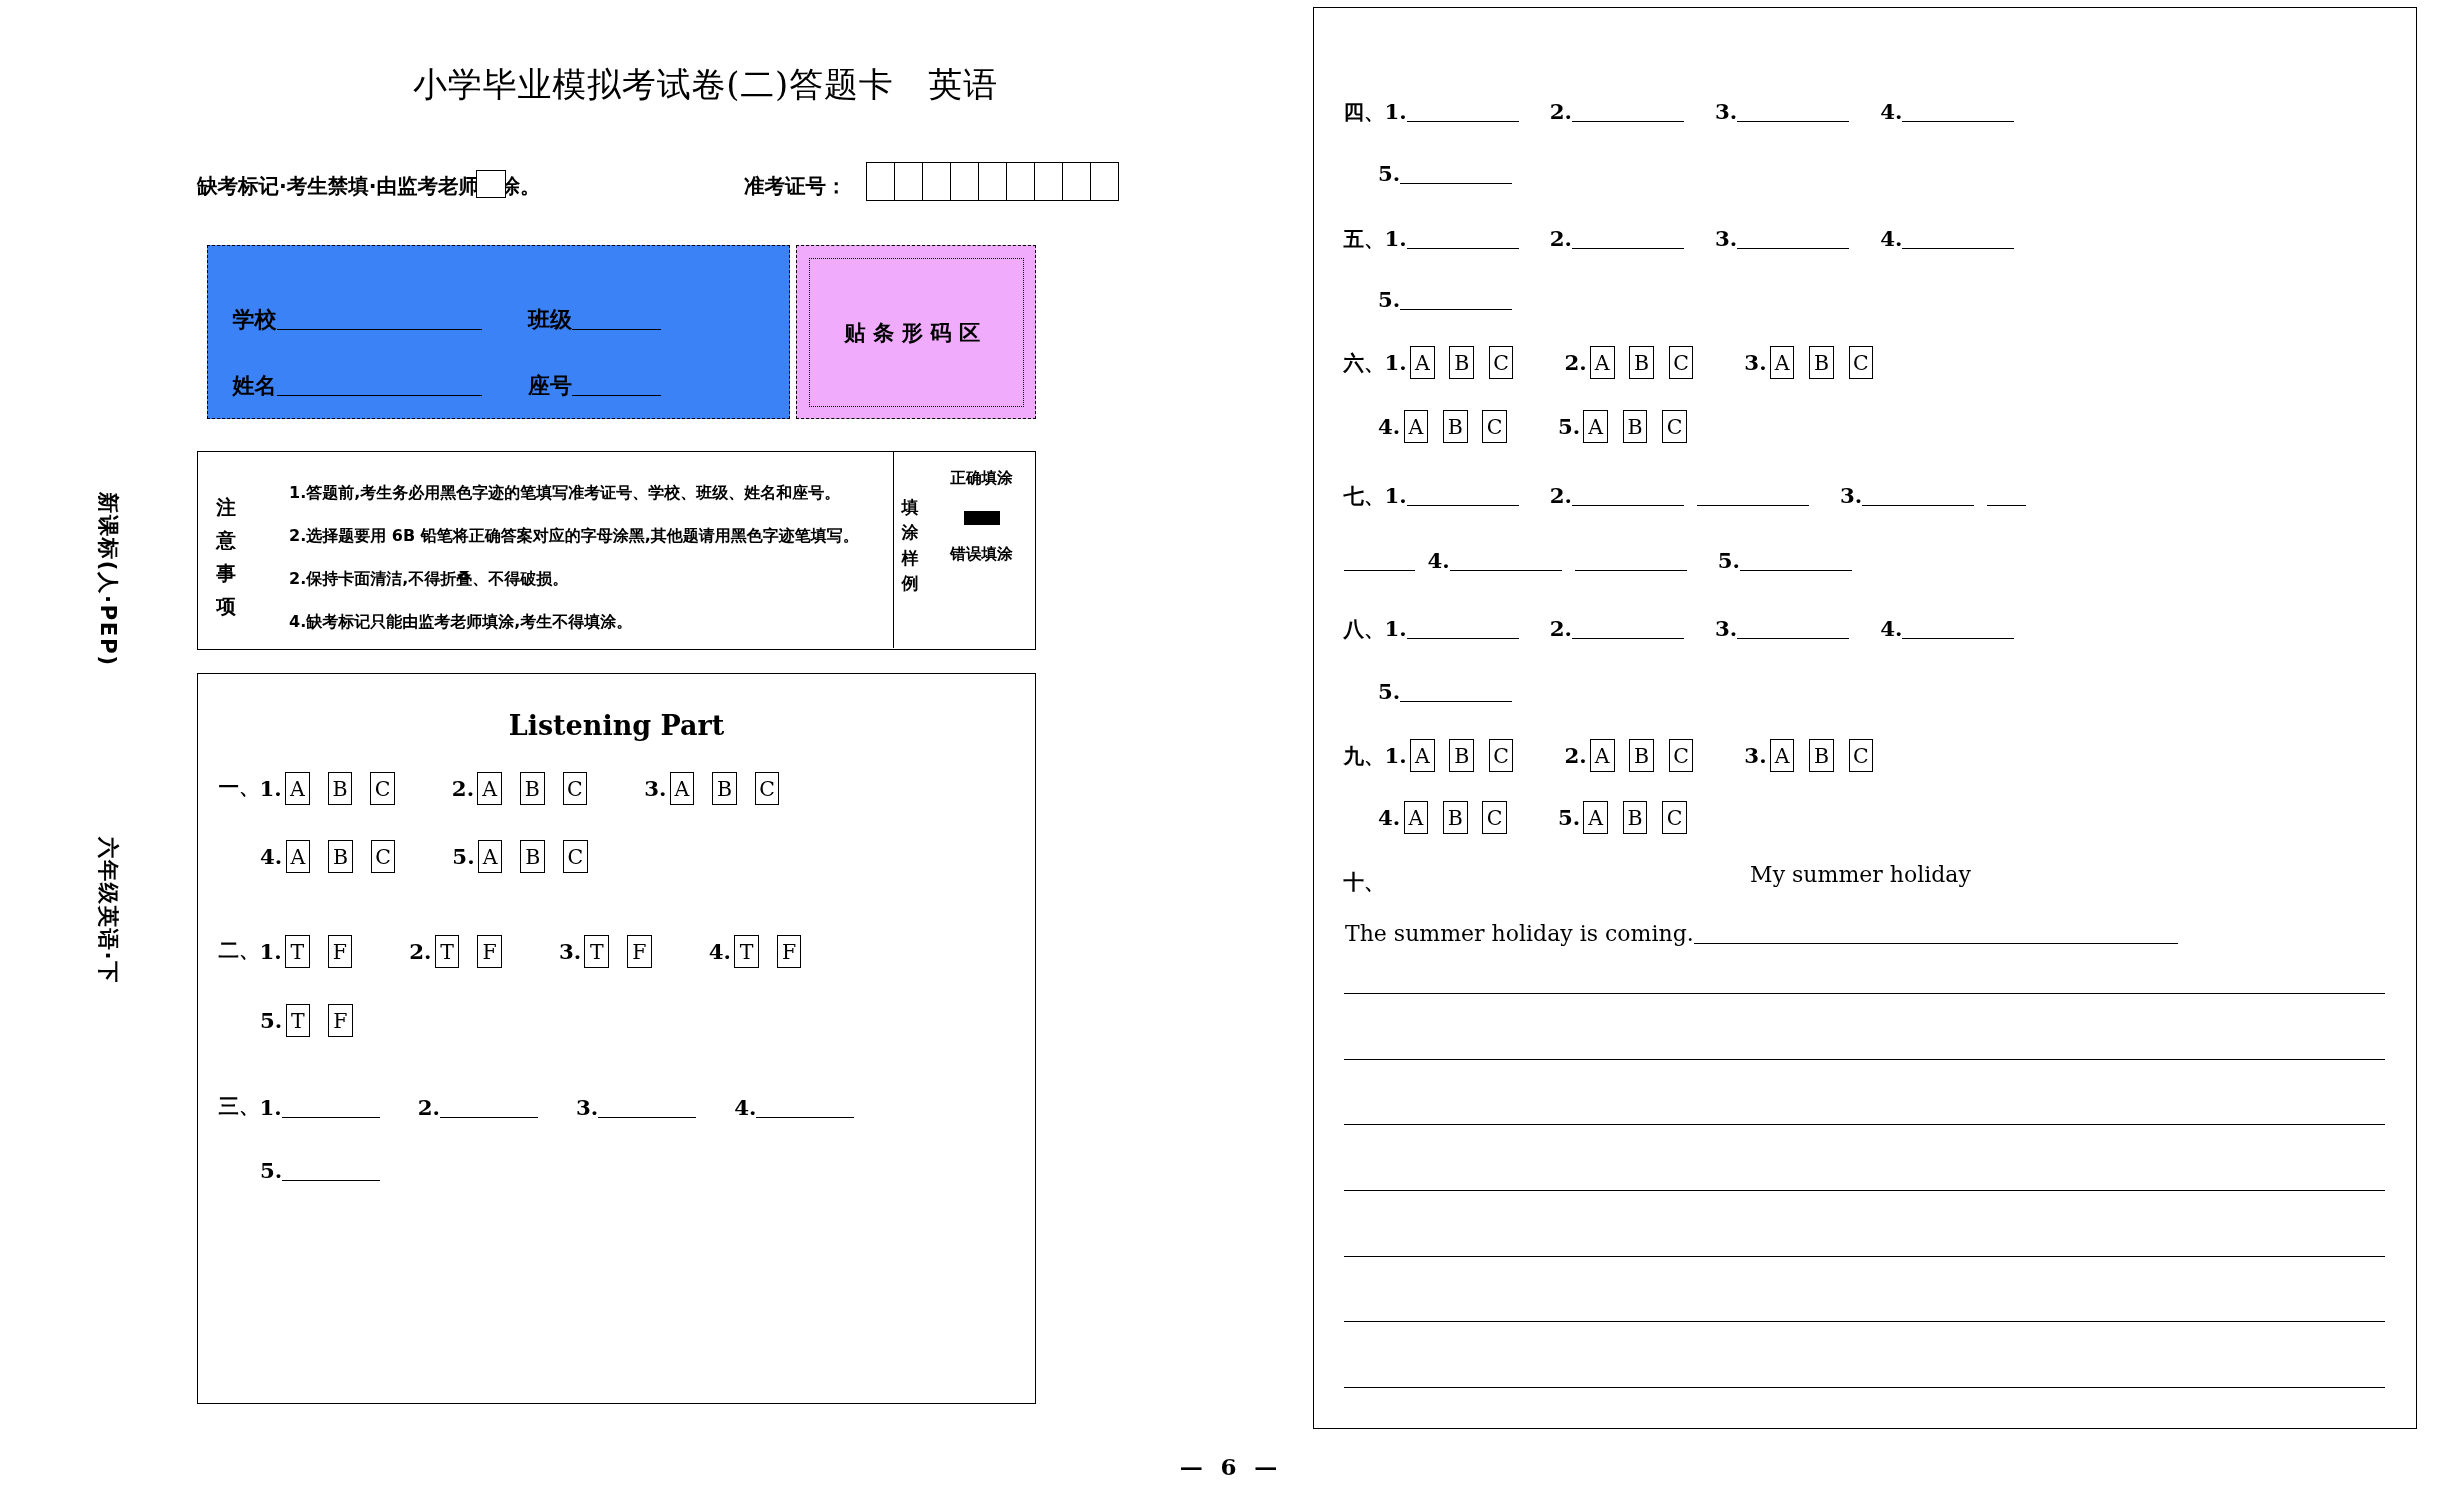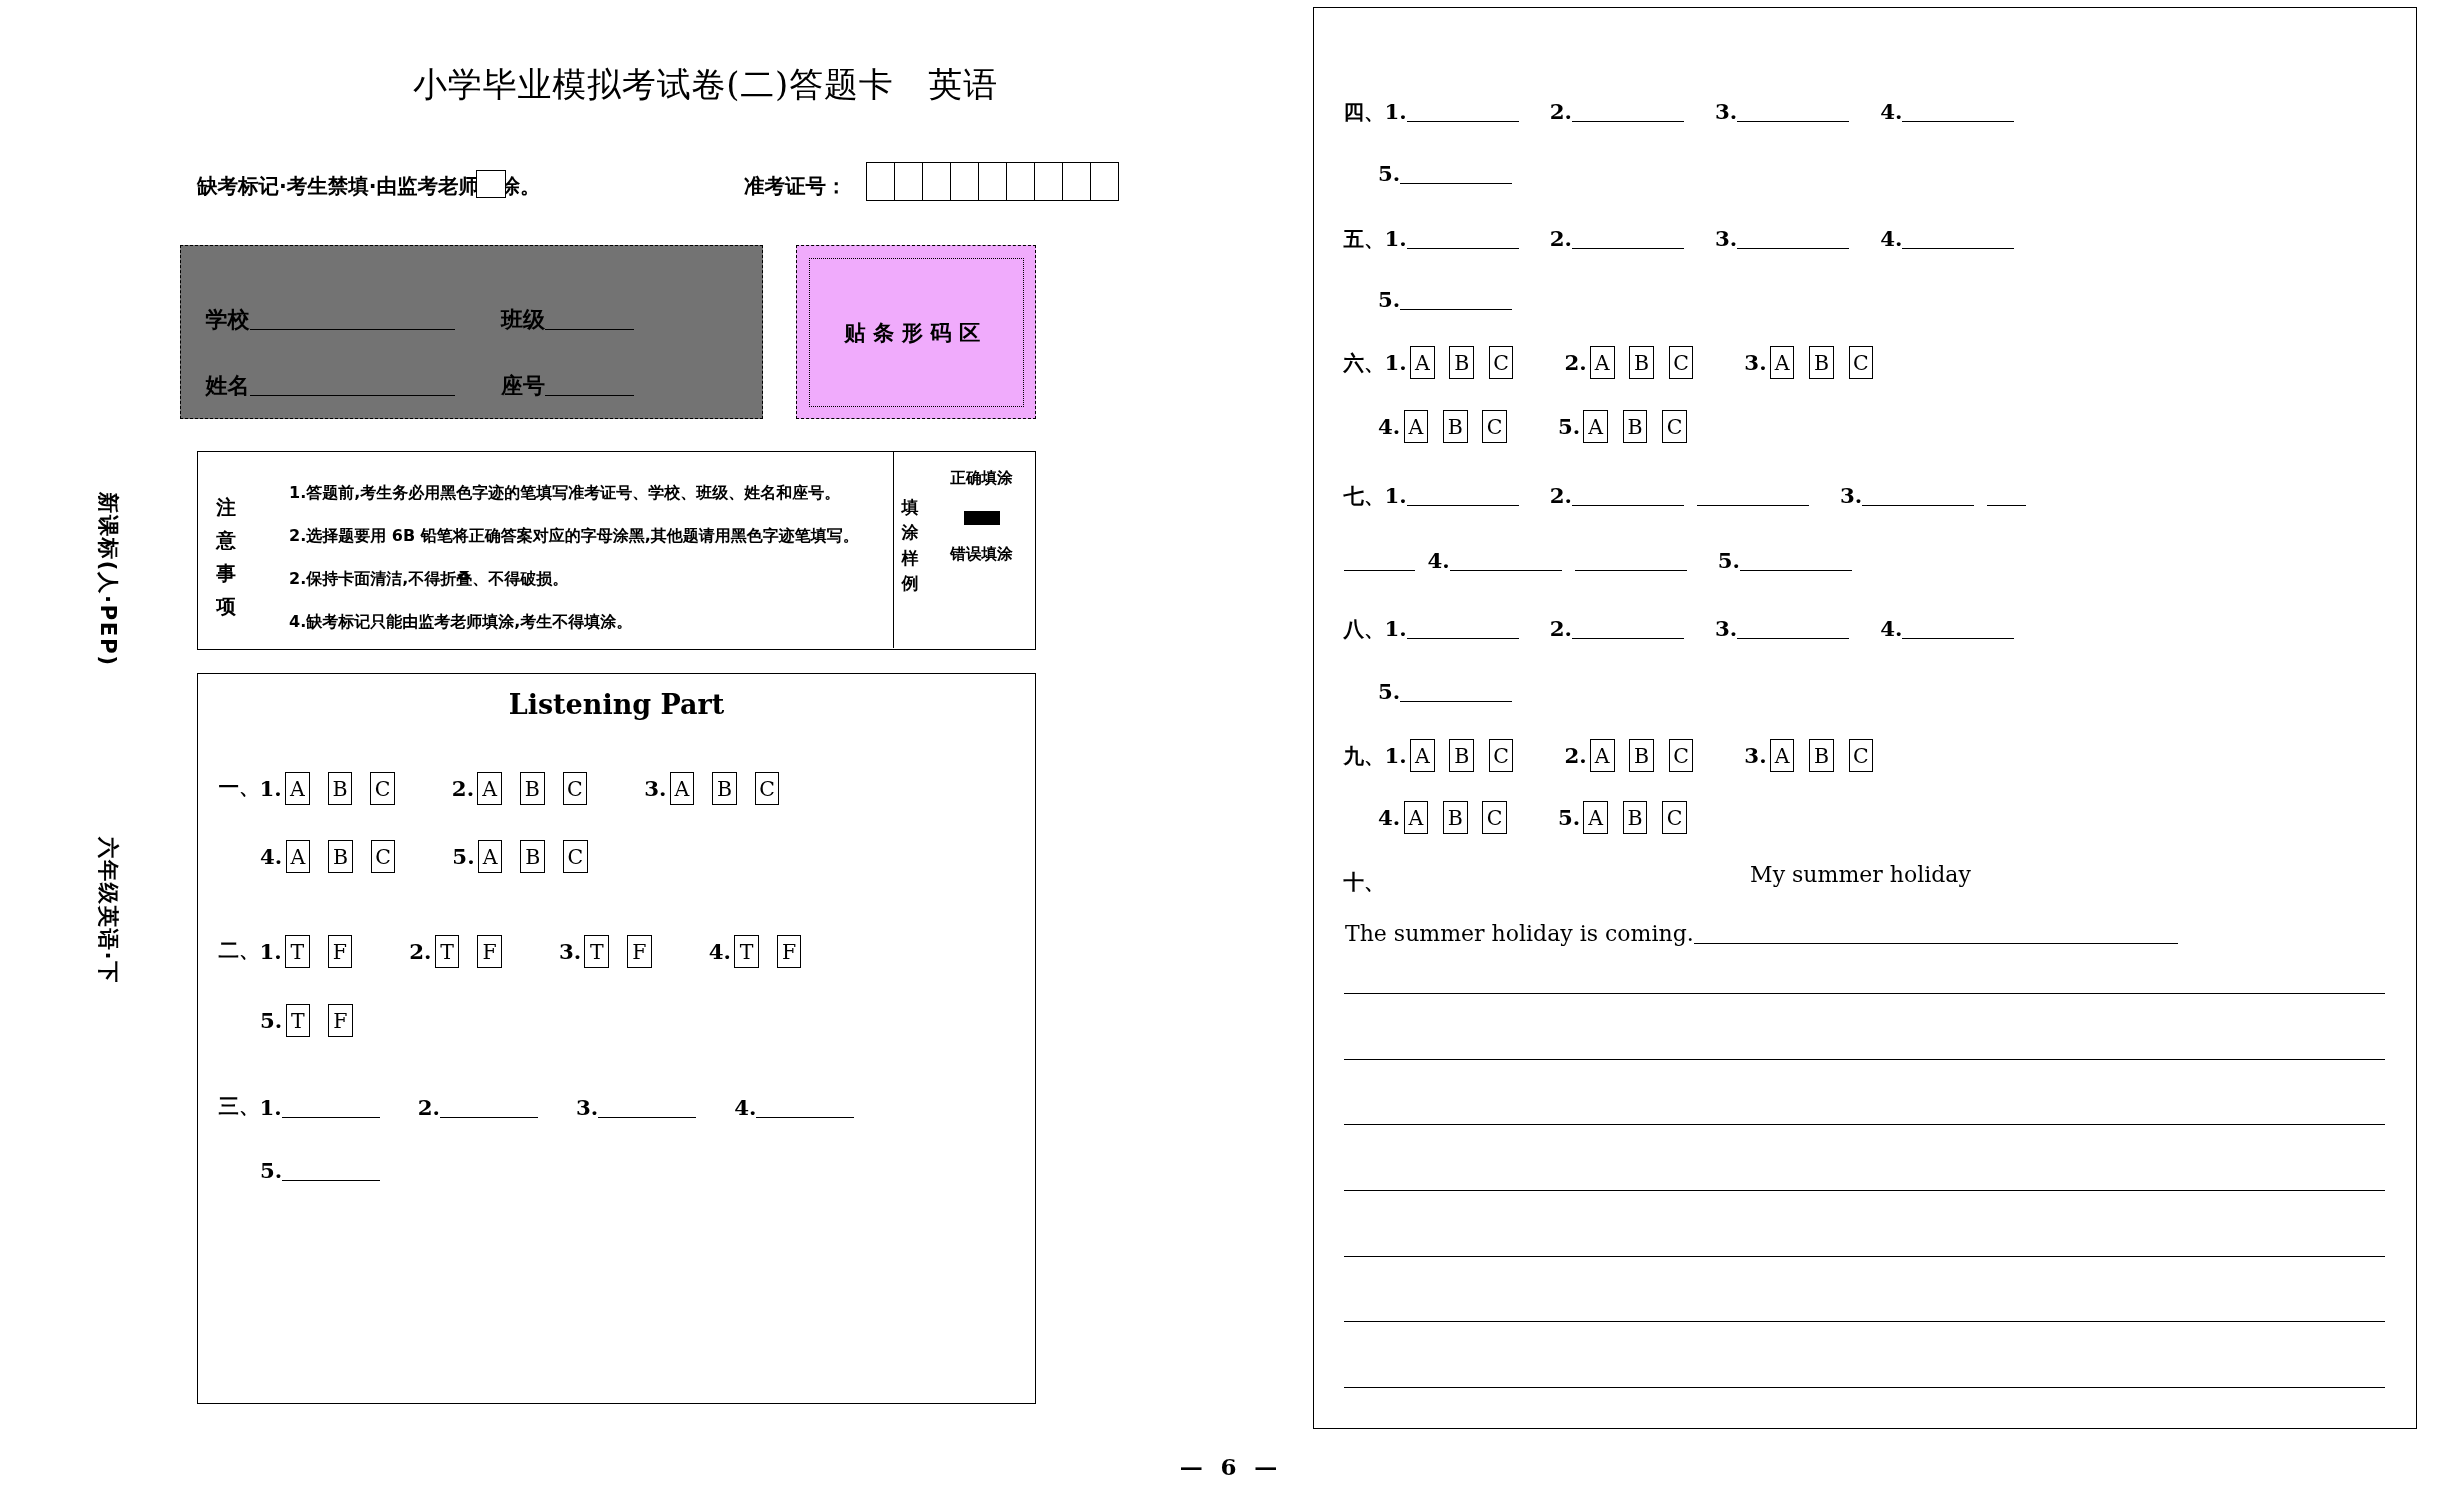--- a/index.html
+++ b/index.html
@@ -58,22 +58,22 @@
   }
   .ticket-grid{
     position:absolute;left:669px;top:-9.8px;
     display:flex;border:1.6px solid #000;background:#fff;
   }
   .ticket-grid .cell{width:27px;height:37px;border-right:1.6px solid #000;}
   .ticket-grid .cell:last-child{border-right:none;}
 
   
   .info-box{
-    position:absolute;left:16px;top:245px;width:583px;height:174px;
-    border:1.6px dashed #000;background:#737373;box-sizing:border-box;
+    position:absolute;left:43px;top:245px;width:583px;height:174px;
+    border:1.6px dashed #000;background:#3b82f6;box-sizing:border-box;
   }
   .info-line{position:absolute;font-family:"DejaVu Sans","Liberation Sans",sans-serif;font-weight:700;font-size:22px;}
   .info-line .u{display:inline-block;border-bottom:1.6px solid #000;vertical-align:-2.5px;}
   .barcode-box{
     position:absolute;left:632px;top:245px;width:240px;height:174px;
     border:1.6px dashed #000;background:#f0abfc;box-sizing:border-box;
   }
   .barcode-inner{
     position:absolute;left:11.5px;top:11.5px;right:11.5px;bottom:11.5px;
     border:1.6px dotted #000;
@@ -113,21 +113,21 @@
     font-weight:700;font-size:15.6px;
   }
   .sample-mark{width:36px;height:14px;background:#000;margin:21.3px auto 19.7px auto;}
 
   
   .listening-box{
     position:absolute;left:33px;top:673px;width:839px;height:731px;
     border:1.6px solid #000;background:#fff;box-sizing:border-box;
   }
   .part-title{
-    width:100%;text-align:center;margin-top:15px;
+    width:100%;text-align:center;margin-top:36px;
     font-family:"DejaVu Serif","Liberation Serif",serif;
     font-weight:700;font-size:27px;
   }
 
   
   .right-panel{
     position:absolute;left:1313px;top:6.6px;width:1104px;height:1422px;
     border:1.6px solid #000;background:#fff;box-sizing:border-box;
   }
   .right-title{

